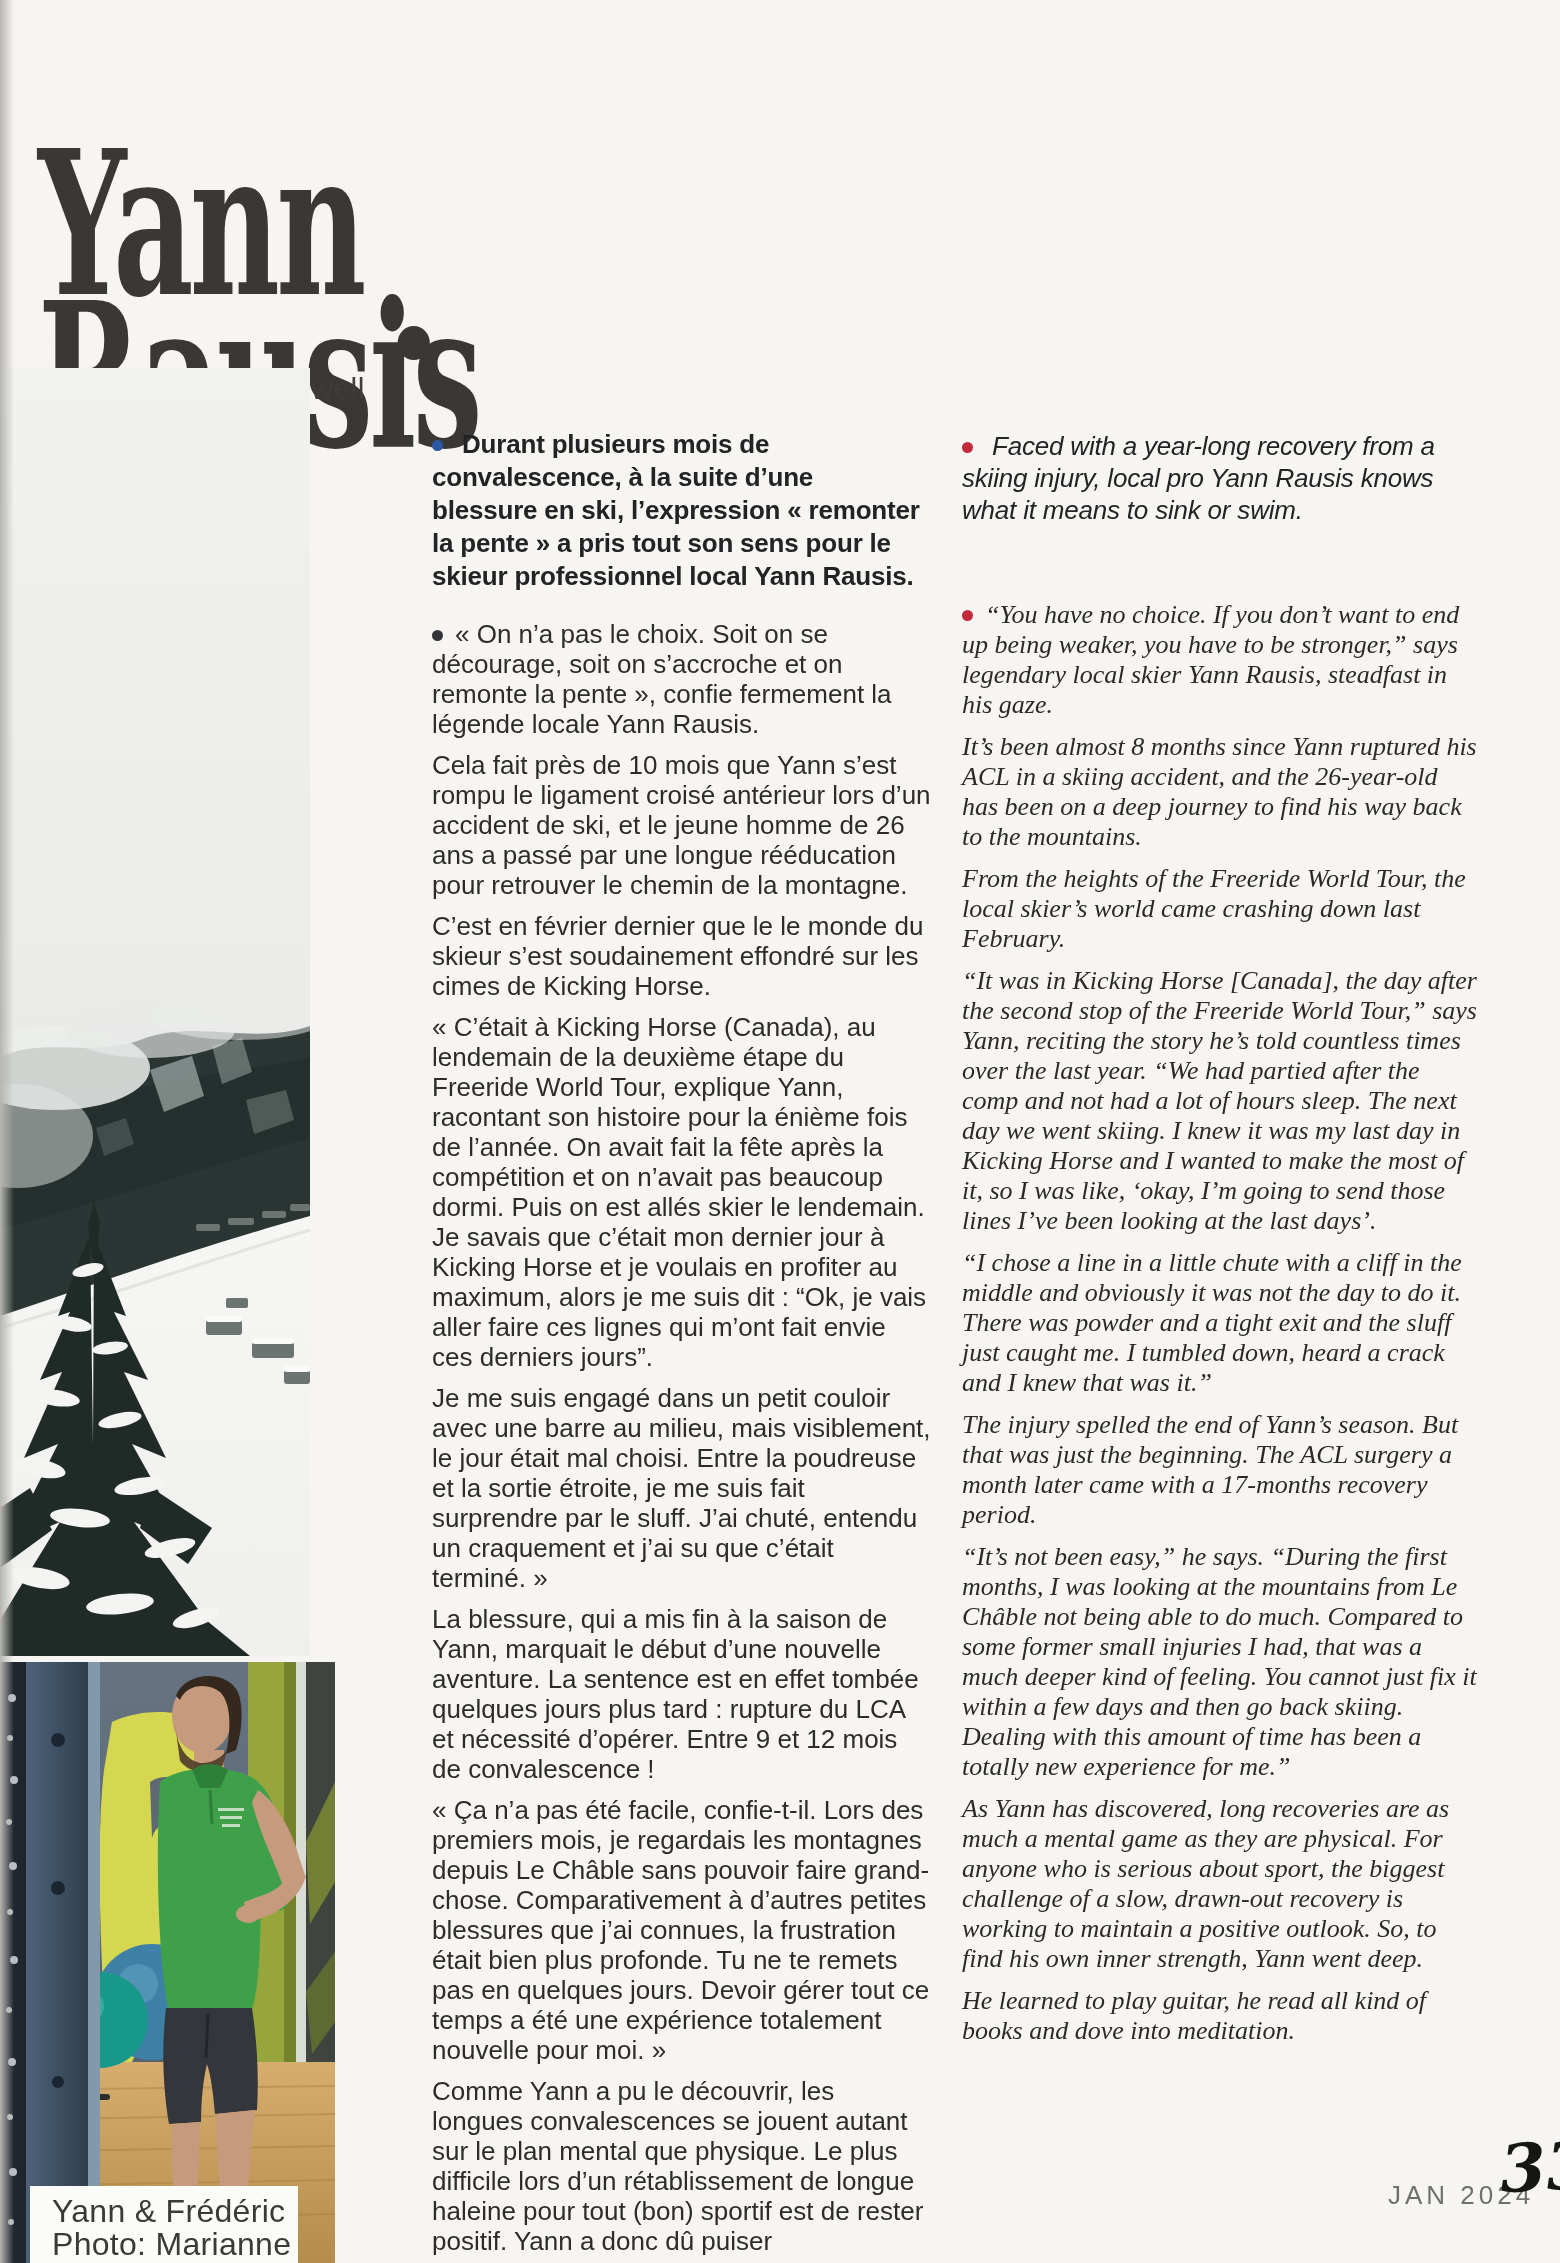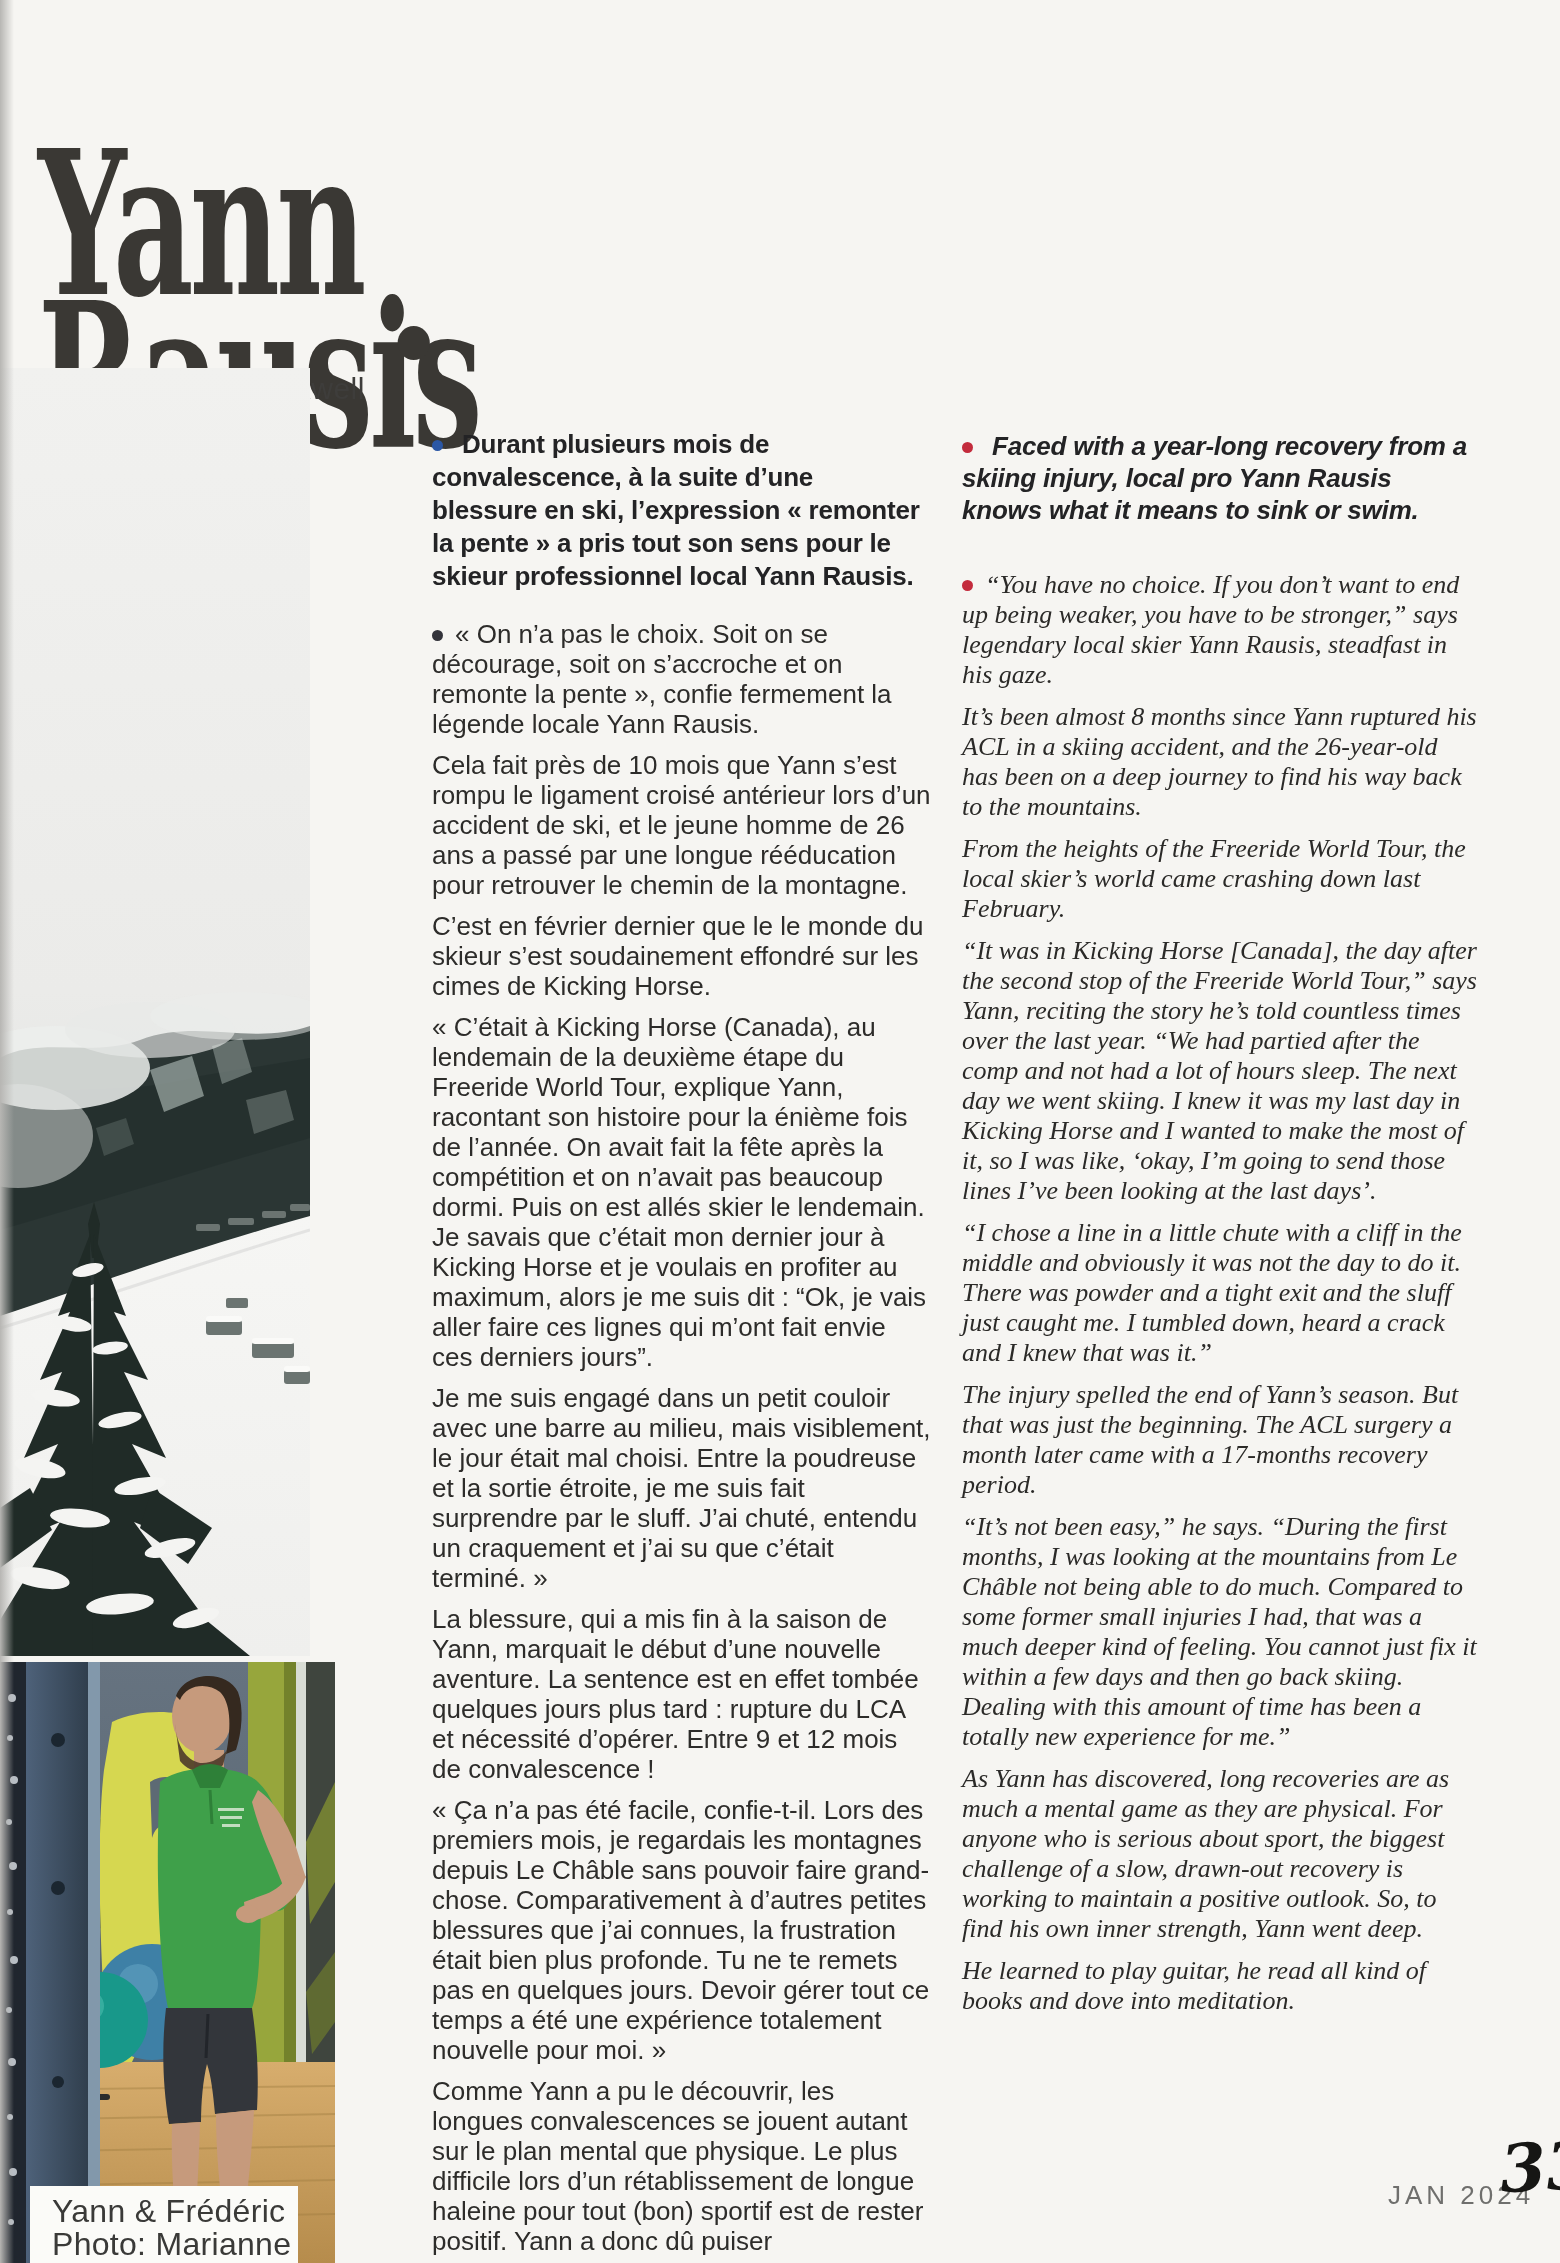--- a/index.html
+++ b/index.html
@@ -46,22 +46,22 @@
   
   .col{position:absolute;}
   .col-fr{left:432px;top:428px;width:500px;}
   .col-en{left:962px;top:430px;width:516px;}
   .fr-intro{
     margin:0 8px 26px 0;
     font-weight:bold;font-size:26px;line-height:33px;letter-spacing:-0.2px;
     color:#232325;
   }
   .en-intro{
-    margin:0 0 44px 0;
-    font-weight:bold;font-style:italic;
+    margin:0 0 74px 0;
+    font-weight:normal;font-style:italic;
     font-size:26px;line-height:32px;letter-spacing:-0.2px;
     color:#232325;
   }
   .col-fr .para{
     margin:0 0 11px 0;
     font-family:Liberation Sans, sans-serif;
     font-size:26px;line-height:30px;color:#2d2c2a;
   }
   .col-en .para{
     margin:3px 0 12px 0;

